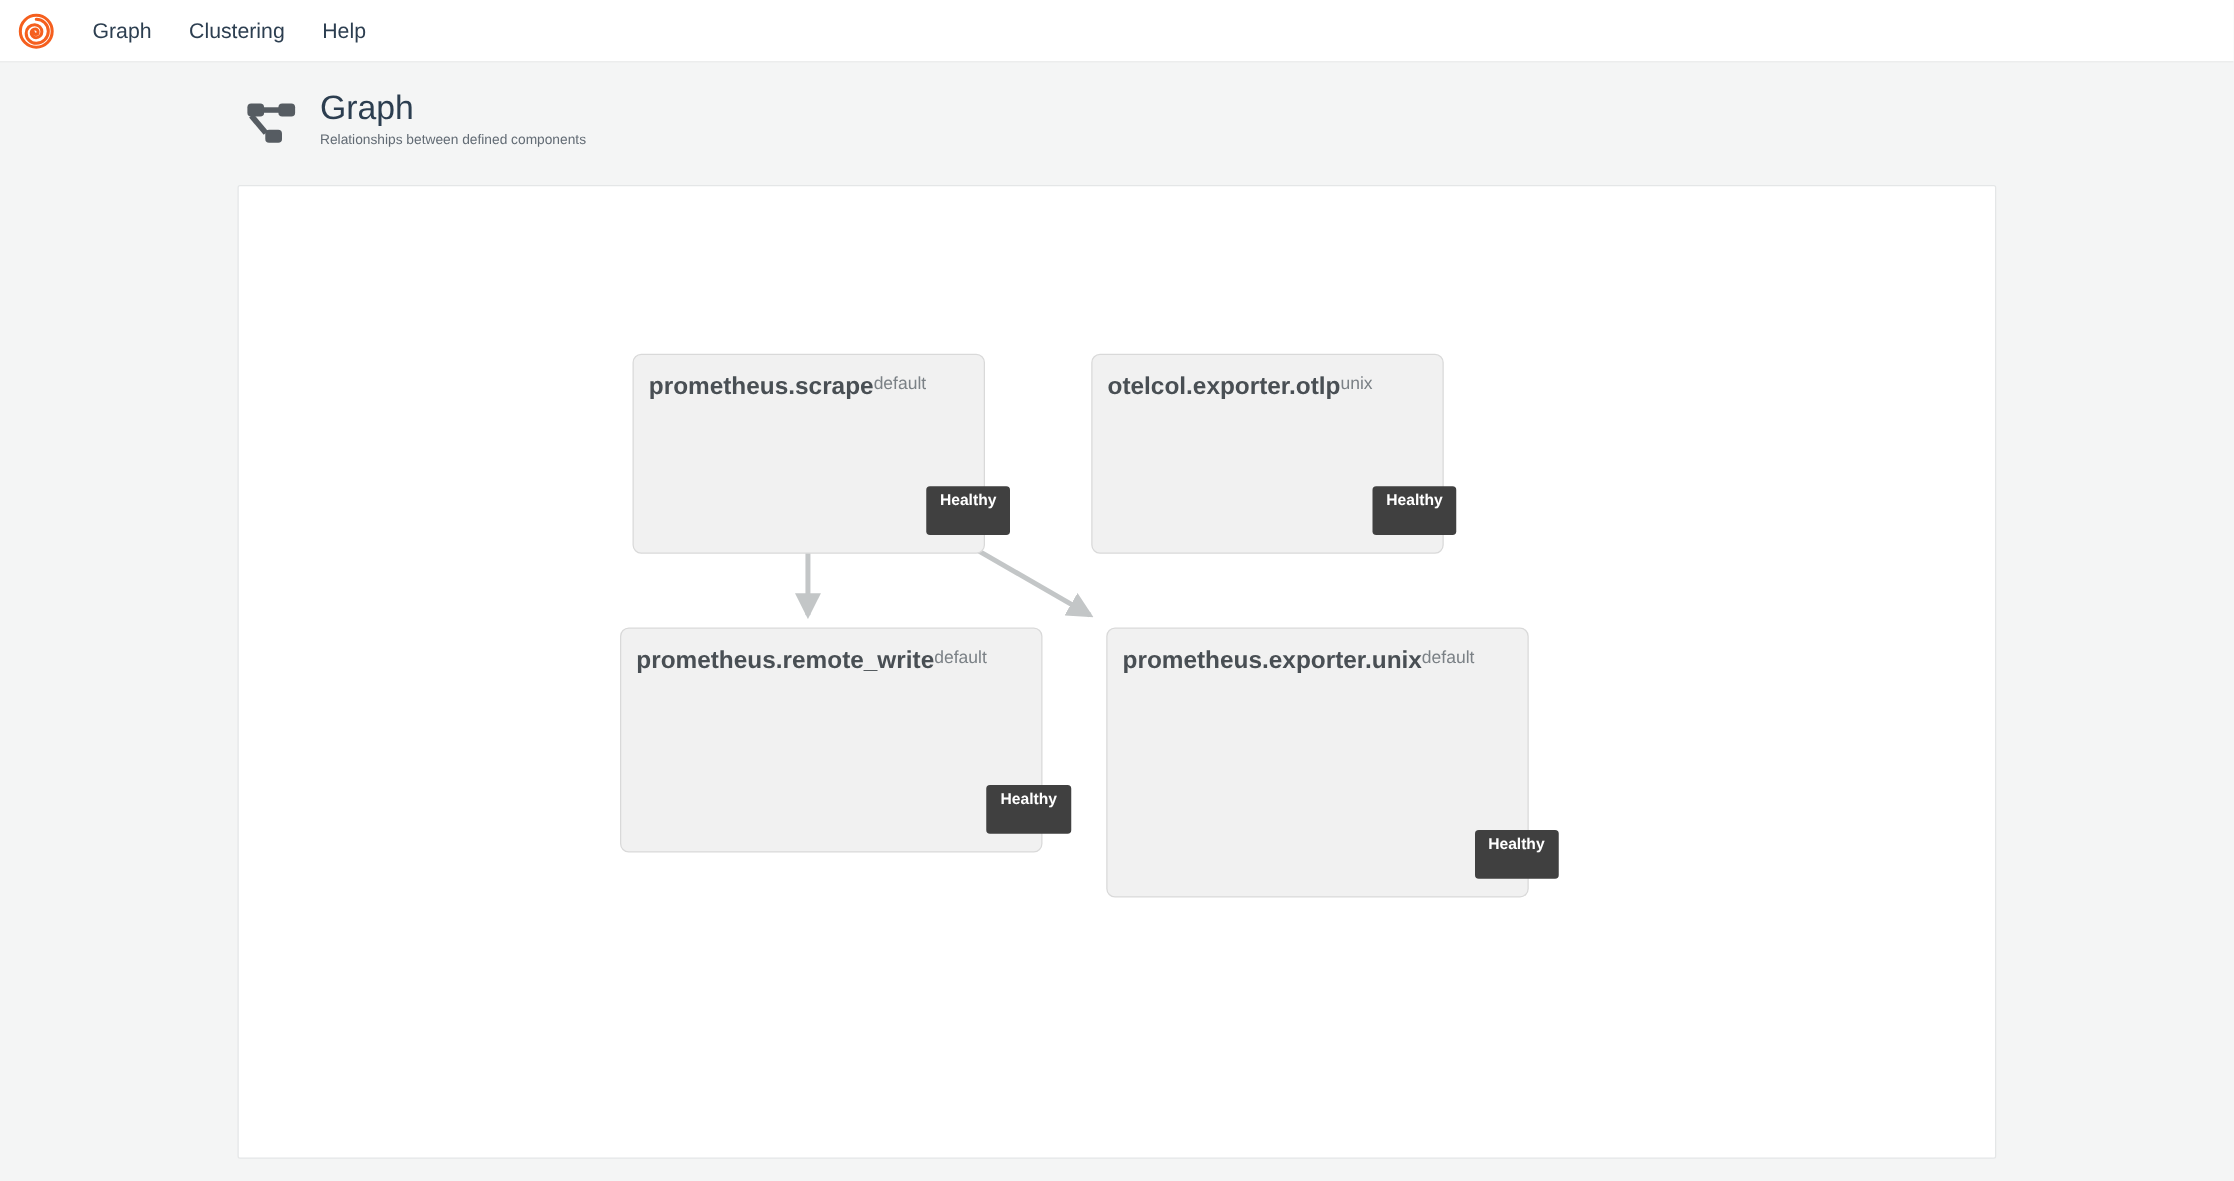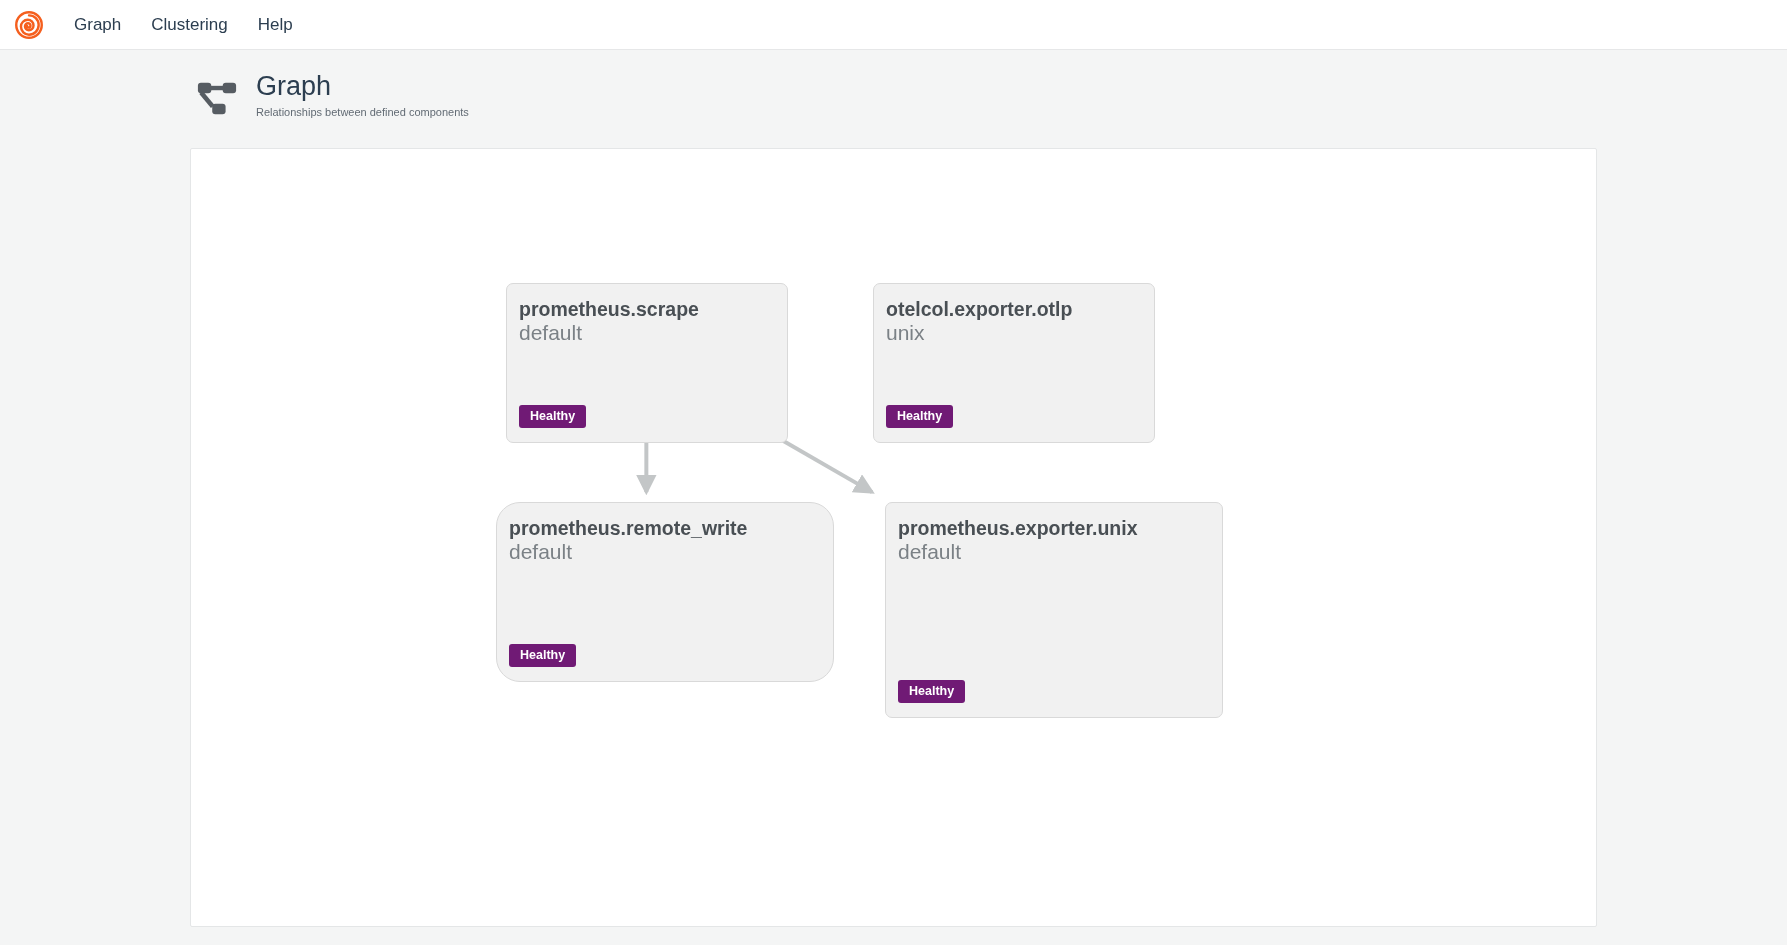--- a/index.html
+++ b/index.html
@@ -84,47 +84,47 @@
   }
 
   
   .node-card {
     position: absolute;
     background: #f1f1f1;
     border: 1px solid #d9d9d9;
     border-radius: 7px;
     padding: 14px 12px 0 12px;
     display: flex;
-    flex-direction: column;
+    flex-direction: row;
     cursor: pointer;
   }
   .node-title {
     font-size: 19.5px;
     font-weight: bold;
     color: #494f54;
     line-height: 1.18;
     white-space: nowrap;
   }
   .node-subtitle {
-    font-size: 21px;
+    font-size: 14px;
     font-weight: 400;
     color: #7b8186;
     line-height: 1.18;
     white-space: nowrap;
   }
   .node-badge {
     align-self: flex-start;
     margin-top: auto;
     margin-bottom: 14px;
-    background: #701a75;
+    background: #404040;
     color: #ffffff;
     font-size: 12.5px;
     font-weight: bold;
     border-radius: 3px;
-    padding: 5px 11px 6px 11px;
+    padding: 5px 11px 22px 11px;
     line-height: 1;
   }
 </style>
 </head>
 <body>
 
 <div id="navbar">
   <svg id="brand-logo" viewBox="0 0 32 32" aria-hidden="true">
     <path d="M16 2.4A13.6 13.6 0 1 0 29.6 16 13.6 13.6 0 0 0 16 2.4Zm0 3.3A10.3 10.3 0 0 1 26.3 16 10.3 10.3 0 0 1 16 26.3a8.6 8.6 0 0 1-8.6-8.6A7.3 7.3 0 0 1 14.7 10.4a6.1 6.1 0 0 1 6.1 6.1 5 5 0 0 1-5 5 4.1 4.1 0 0 1-4.1-4.1 3.3 3.3 0 0 1 3.3-3.3 2.6 2.6 0 0 1 2.6 2.6 2 2 0 0 1-2 2 1.6 1.6 0 0 1-1.6-1.6" fill="none" stroke="#f55f1e" stroke-width="2.6" stroke-linecap="round"></path>
   </svg>
@@ -167,21 +167,21 @@
       <div class="node-subtitle">default</div>
       <div class="node-badge">Healthy</div>
     </div>
 
     <div class="node-card" style="left:682px; top:134px; width:282px; height:160px;">
       <div class="node-title">otelcol.exporter.otlp</div>
       <div class="node-subtitle">unix</div>
       <div class="node-badge">Healthy</div>
     </div>
 
-    <div class="node-card" style="left:305px; top:353px; width:338px; height:180px;border-radius:24px;">
+    <div class="node-card" style="left:305px; top:353px; width:338px; height:180px;">
       <div class="node-title">prometheus.remote_write</div>
       <div class="node-subtitle">default</div>
       <div class="node-badge">Healthy</div>
     </div>
 
     <div class="node-card" style="left:694px; top:353px; width:338px; height:216px;">
       <div class="node-title">prometheus.exporter.unix</div>
       <div class="node-subtitle">default</div>
       <div class="node-badge">Healthy</div>
     </div>

